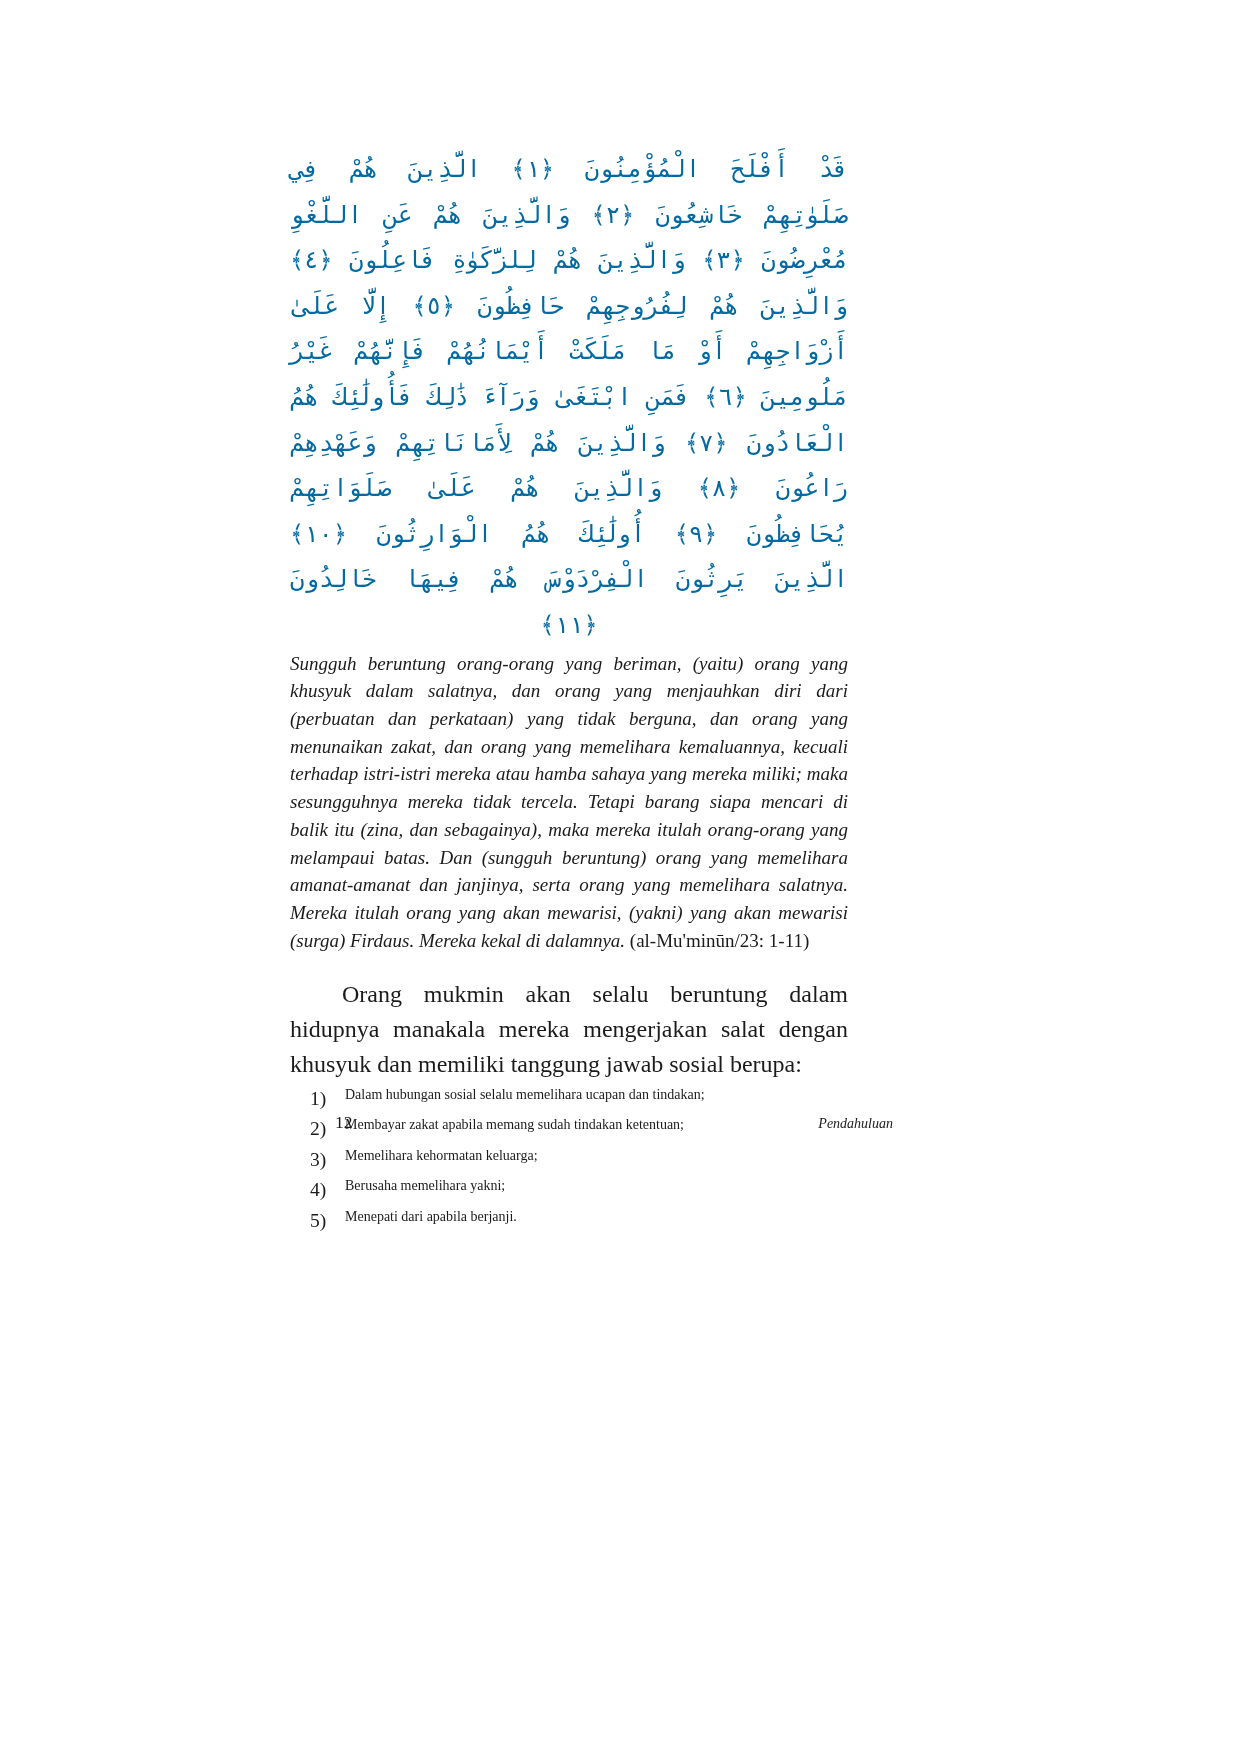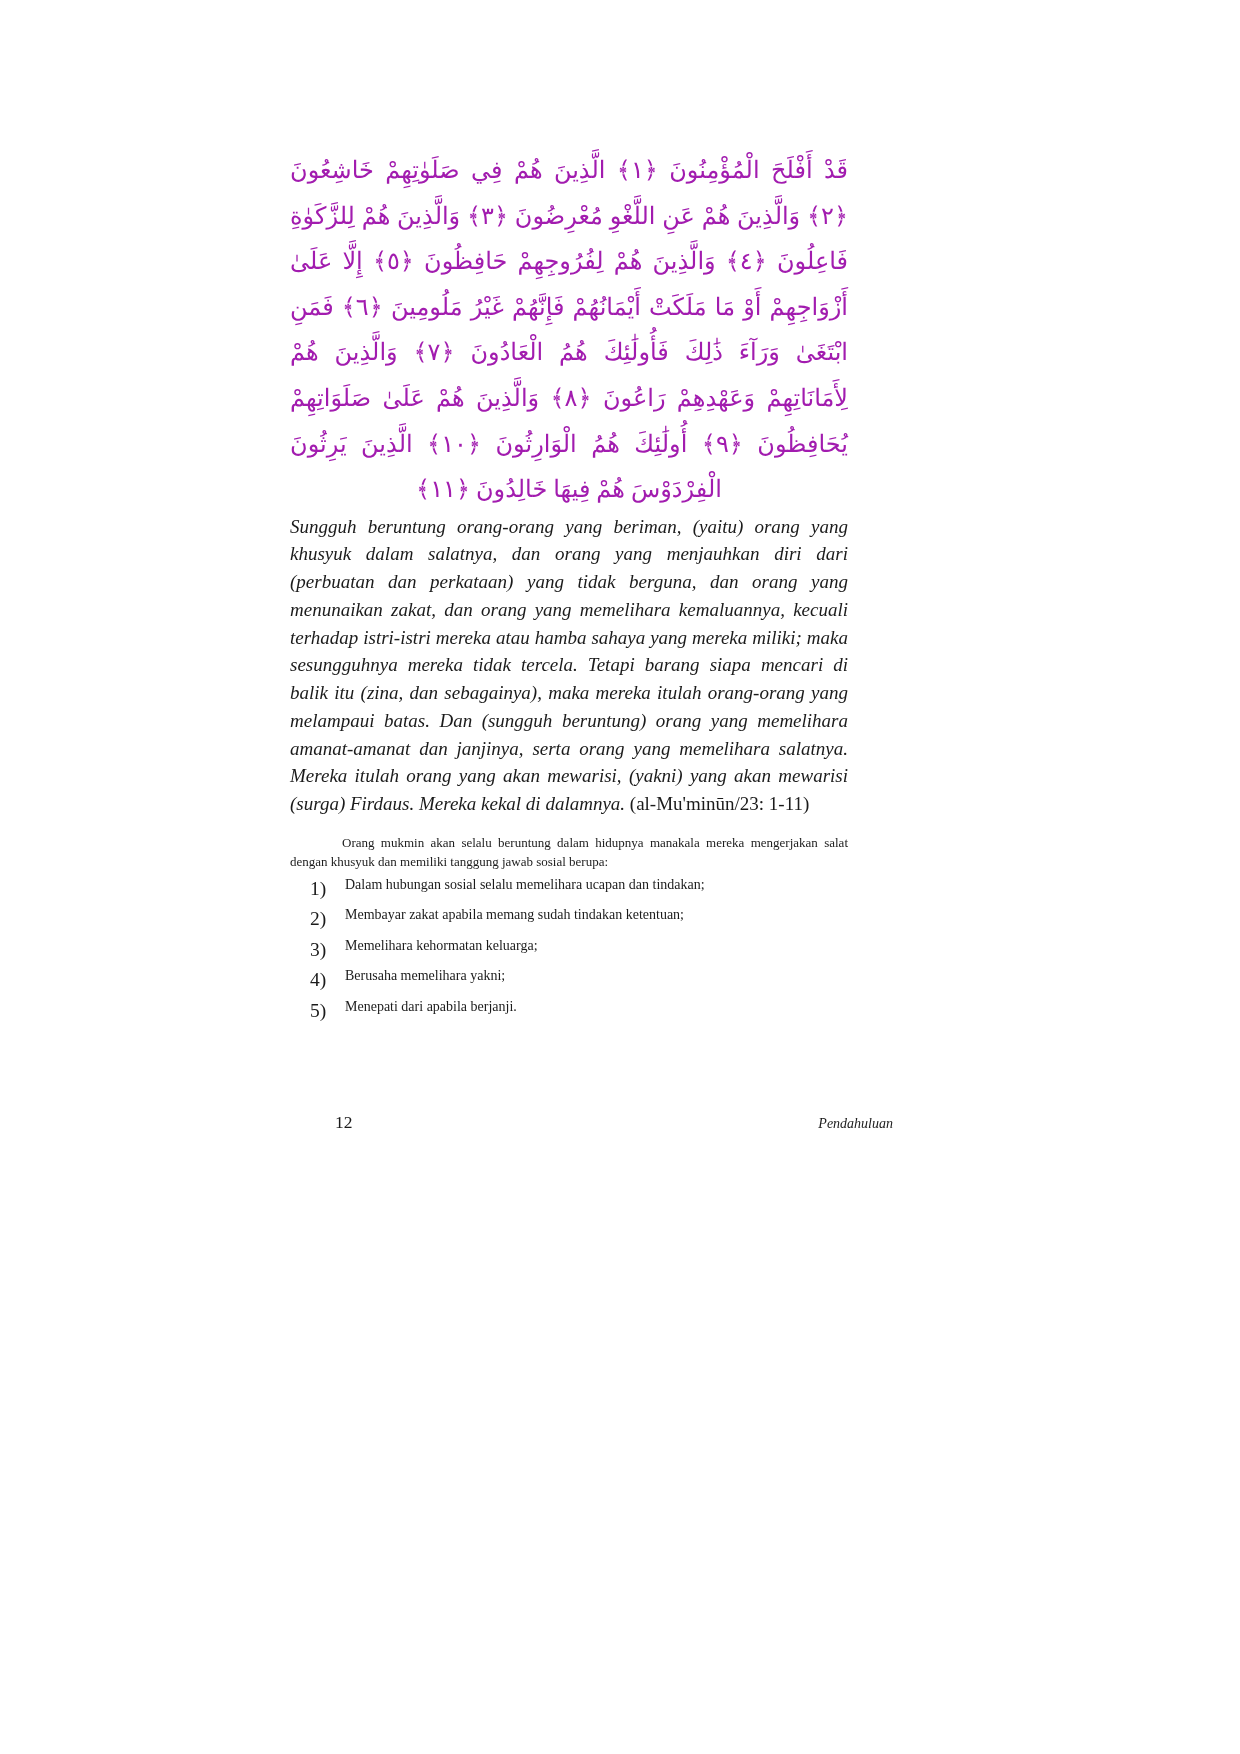--- a/index.html
+++ b/index.html
@@ -24,40 +24,40 @@
     width: 558px;
   }
   .heading {
     font-size: 19.5px;
     line-height: 1.45;
     text-align: justify;
   }
   .arabic {
     direction: rtl;
     unicode-bidi: embed;
-    font-family: Liberation Serif, serif;
+    font-family: Liberation Mono, monospace;
     font-size: 24px;
     line-height: 1.9;
     text-align: justify;
     text-align-last: center;
     margin-top: 18px;
-    color: #a21caf;
+    color: #0369a1;
   }
   .translation {
     font-style: italic;
     font-size: 19px;
     line-height: 1.46;
     text-align: justify;
   }
   .translation .ref {
     font-style: normal;
   }
   .para {
-    margin-top: 16px;
-    font-size: 13px;
+    margin-top: 22px;
+    font-size: 24px;
     line-height: 1.46;
     text-align: justify;
     text-indent: 52px;
   }
   .list {
     margin-top: 3px;
   }
   .list-item {
     display: flex;
     margin-top: 2px;

